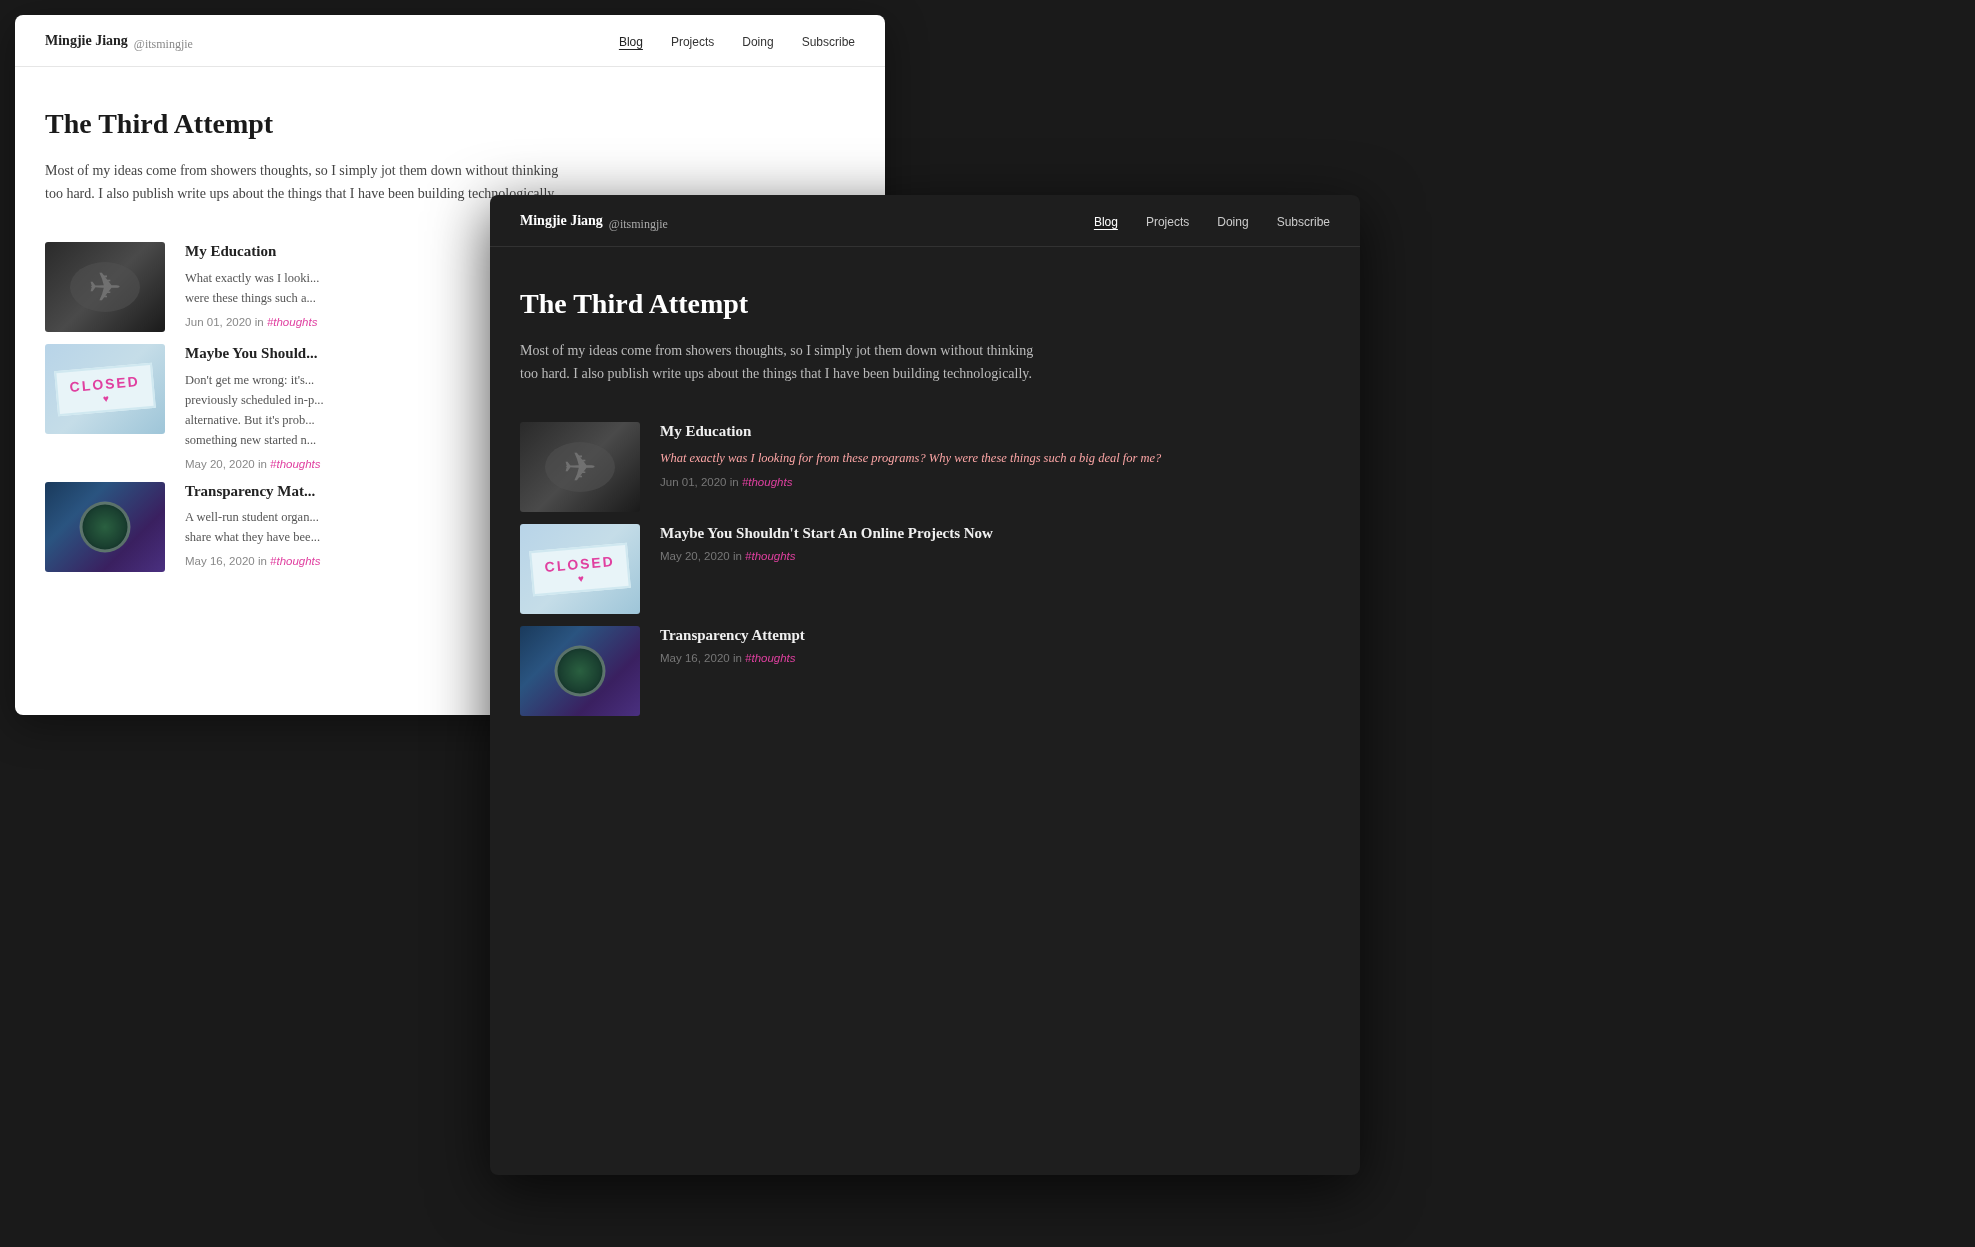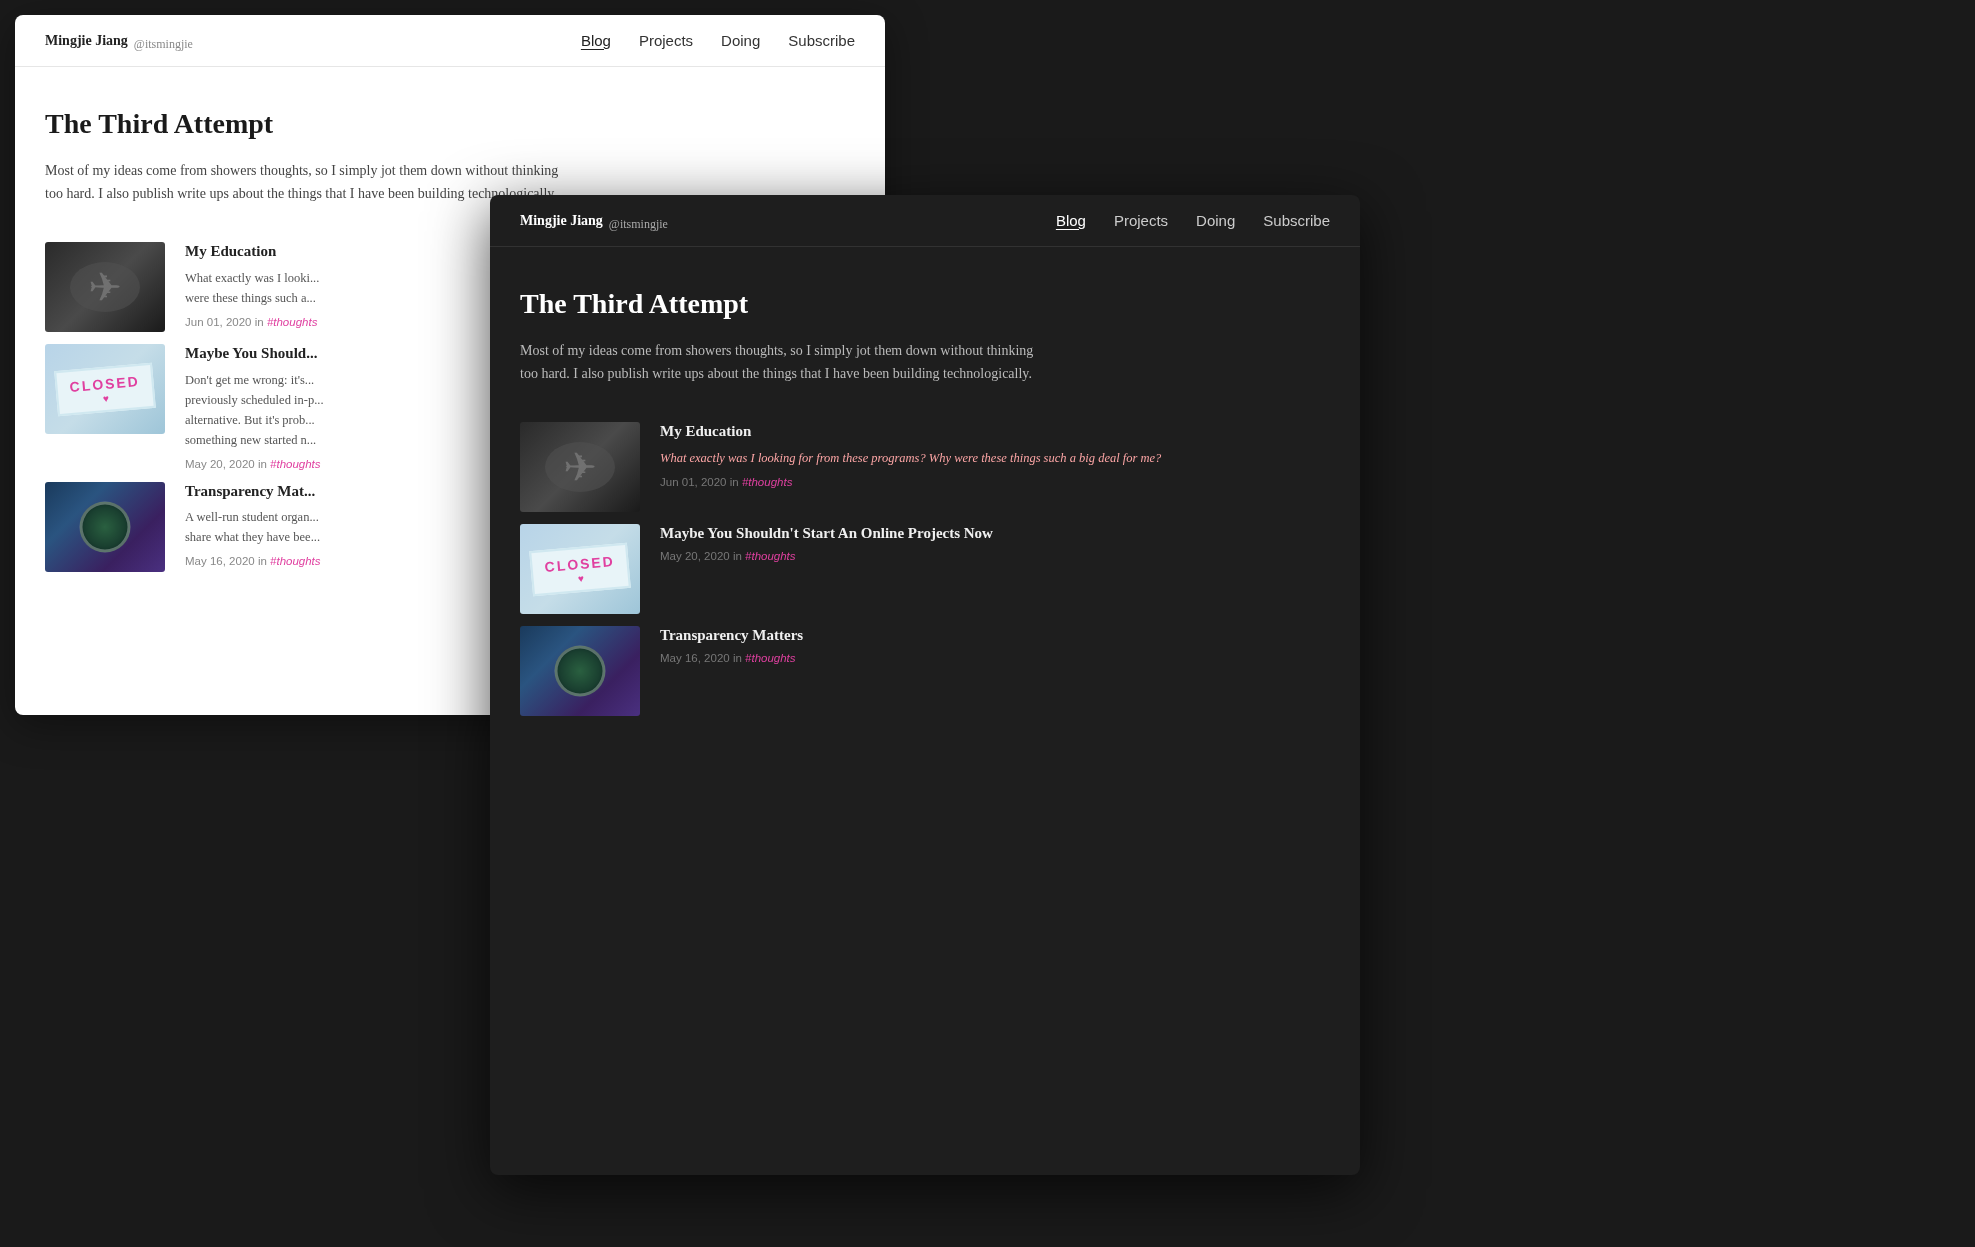--- a/index.html
+++ b/index.html
@@ -62,21 +62,21 @@
       color: #888;
       margin-top: 8px;
     }
     .nav-links {
       display: flex;
       gap: 28px;
       list-style: none;
     }
     .nav-links li a {
       text-decoration: none;
-      font-size: 15px;
+      font-size: 12px;
       font-family: -apple-system, sans-serif;
     }
     .nav-links li.active a {
       text-decoration: underline;
       text-underline-offset: 3px;
     }
 
     
     .card-white .nav-brand-name { color: #222; }
     .card-white .nav-brand-handle { color: #888; }
@@ -371,21 +371,21 @@
             <span class="post-tag">#thoughts</span>
           </div>
         </div>
       </div>
 
       <div class="post-item">
         <div class="post-thumbnail">
           <div class="thumb-transparency"></div>
         </div>
         <div class="post-info">
-          <div class="post-title">Transparency Matters</div>
+          <div class="post-title">Transparency Attempt</div>
           <div class="post-meta">
             <span>May 16, 2020</span>
             <span> in </span>
             <span class="post-tag">#thoughts</span>
           </div>
         </div>
       </div>
     </div>
   </div>
 </div>

